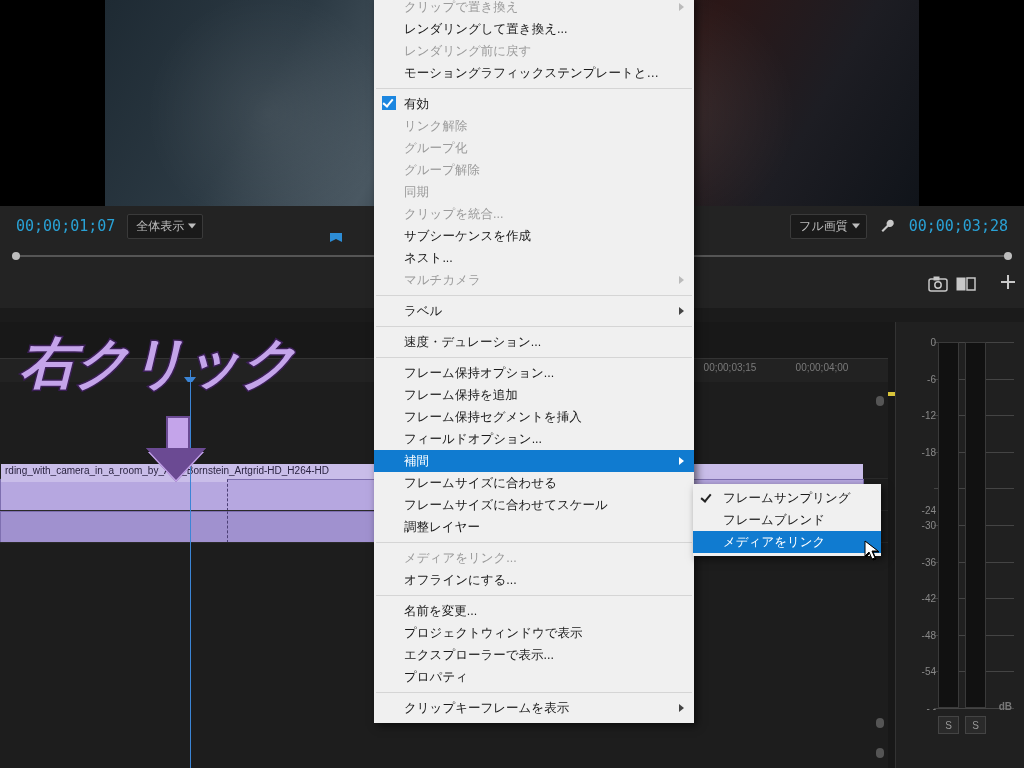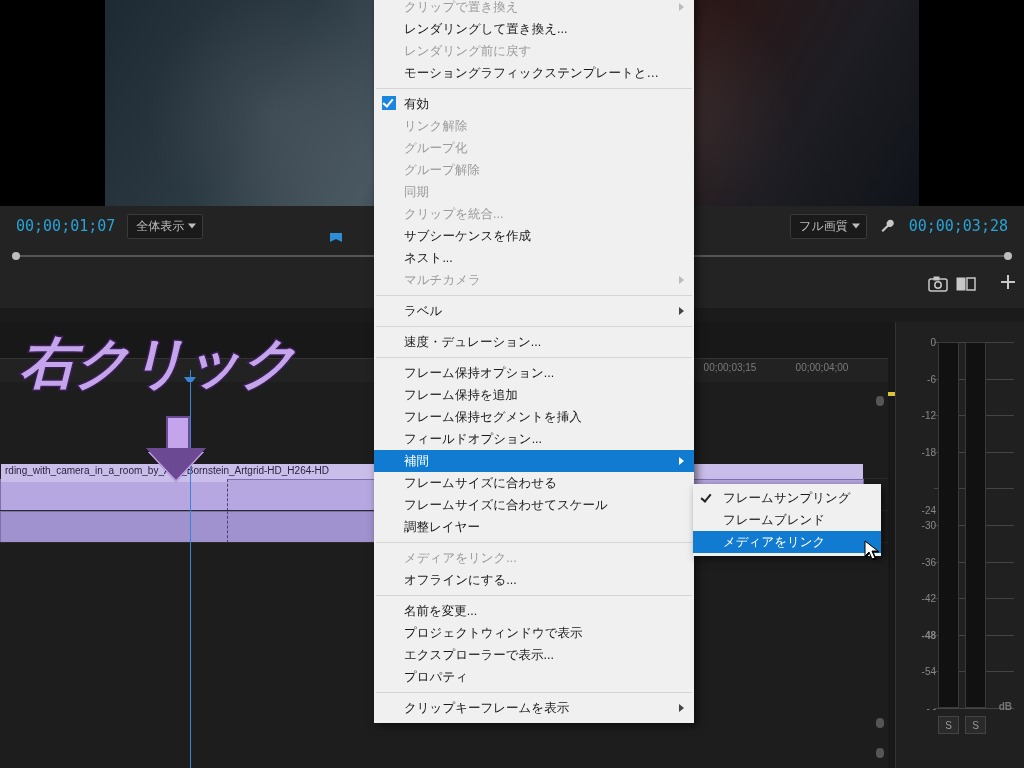--- a/index.html
+++ b/index.html
@@ -399,21 +399,21 @@
       <div class="gradlabel" style="top: 30%;">-18</div>
       <div class="grad" style="top: 40%;"></div>
       <div class="gradlabel" style="top: 40%; margin-top: 22px;">-24</div>
       <div class="grad" style="top: 50%;"></div>
       <div class="gradlabel" style="top: 50%;">-30</div>
       <div class="grad" style="top: 60%;"></div>
       <div class="gradlabel" style="top: 60%;">-36</div>
       <div class="grad" style="top: 70%;"></div>
       <div class="gradlabel" style="top: 70%;">-42</div>
       <div class="grad" style="top: 80%;"></div>
-      <div class="gradlabel" style="top: 80%; font-weight: bold;">-48</div>
+      <div class="gradlabel" style="top: 80%;">-48</div>
       <div class="grad" style="top: 90%;"></div>
       <div class="gradlabel" style="top: 90%;">-54</div>
       <div class="grad" style="top: 100%;"></div>
       <div class="gradlabel" style="top: 100%;">- -</div>
     </div>
   <div class="bars">
     <div class="bar"></div>
     <div class="bar"></div>
   </div>
   <div class="db">dB</div>

